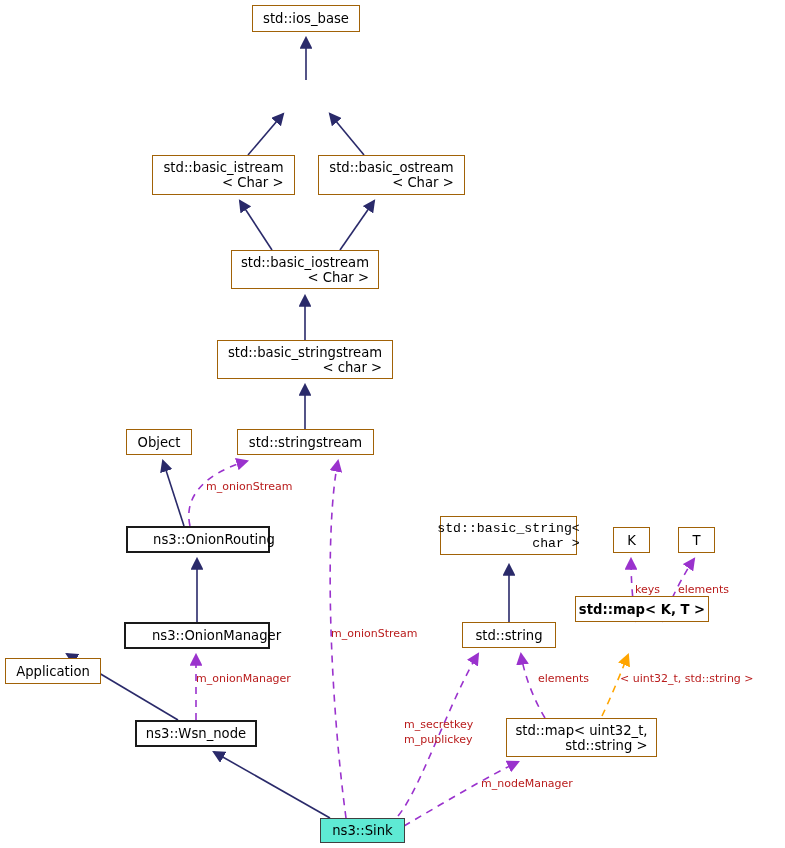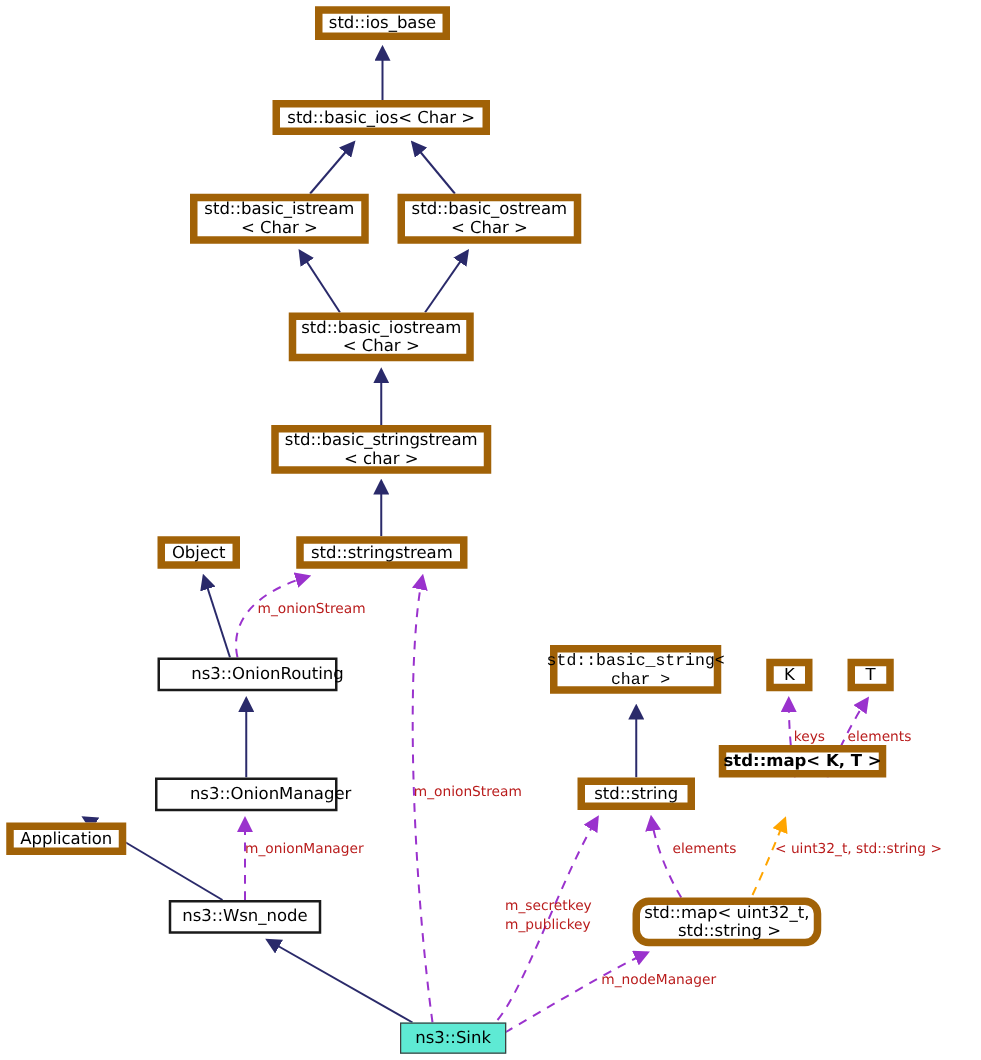--- a/index.html
+++ b/index.html
@@ -33,21 +33,22 @@
     justify-content: center;
     text-align: center;
     font-size: 13.2px;
     line-height: 15px;
     color: #000000;
     background: #ffffff;
     white-space: pre;
     letter-spacing: 0px;
   }
   .node.plain {
-    border: 6px solid #a16207;
+    border: 1px solid #a16207;
+    text-align: right;
   }
   .node.strong {
     border: 2px solid #1a1a1a;
   }
   .node.current {
     border: 1px solid #404040;
     background: #5eead4;
   }
   .edge-label {
     position: absolute;
@@ -102,21 +103,20 @@
       <path d="M 404 826 C 440 805 490 775 518 762"></path>
     </g>
 
     <g stroke="#ffa500" stroke-width="1.6" fill="none" stroke-dasharray="7,6" marker-end="url(#arrow-template)">
       <path d="M 602 716 C 612 695 622 670 628 655"></path>
     </g>
   </svg>
 
   <div class="node plain" style="left:252px;top:5px;width:108px;height:27px;">std::ios_base</div>
 
-  <div class="node plain" style="left:218px;top:80px;width:174px;height:28px;">std::basic_ios&lt; Char &gt;</div>
 
   <div class="node plain" style="left:152px;top:155px;width:143px;height:40px;">std::basic_istream
 &lt; Char &gt;</div>
 
   <div class="node plain" style="left:318px;top:155px;width:147px;height:40px;">std::basic_ostream
 &lt; Char &gt;</div>
 
   <div class="node plain" style="left:231px;top:250px;width:148px;height:39px;">std::basic_iostream
 &lt; Char &gt;</div>
 
@@ -139,21 +139,21 @@
   <div class="node plain" style="left:5px;top:622px;width:96px;height:26px;margin-top:36px;">Application</div>
 
   <div class="node strong" style="left:124px;top:622px;width:146px;height:27px;padding-left:39px;">ns3::OnionManager</div>
 
   <div class="node plain" style="left:462px;top:622px;width:94px;height:26px;">std::string</div>
 
   <div class="node plain" style="left:575px;top:596px;width:134px;height:26px;font-weight:bold;">std::map&lt; K, T &gt;</div>
 
   <div class="node strong" style="left:135px;top:720px;width:122px;height:27px;">ns3::Wsn_node</div>
 
-  <div class="node plain" style="left:506px;top:718px;width:151px;height:39px;border-radius:13px;">std::map&lt; uint32_t,
+  <div class="node plain" style="left:506px;top:718px;width:151px;height:39px;">std::map&lt; uint32_t,
  std::string &gt;</div>
 
   <div class="node current" style="left:320px;top:818px;width:85px;height:25px;">ns3::Sink</div>
 
   <div class="edge-label" style="left:206px;top:479px;width:108px;">m_onionStream</div>
 
   <div class="edge-label" style="left:331px;top:626px;width:108px;">m_onionStream</div>
 
   <div class="edge-label" style="left:635px;top:582px;width:34px;">keys</div>
 

